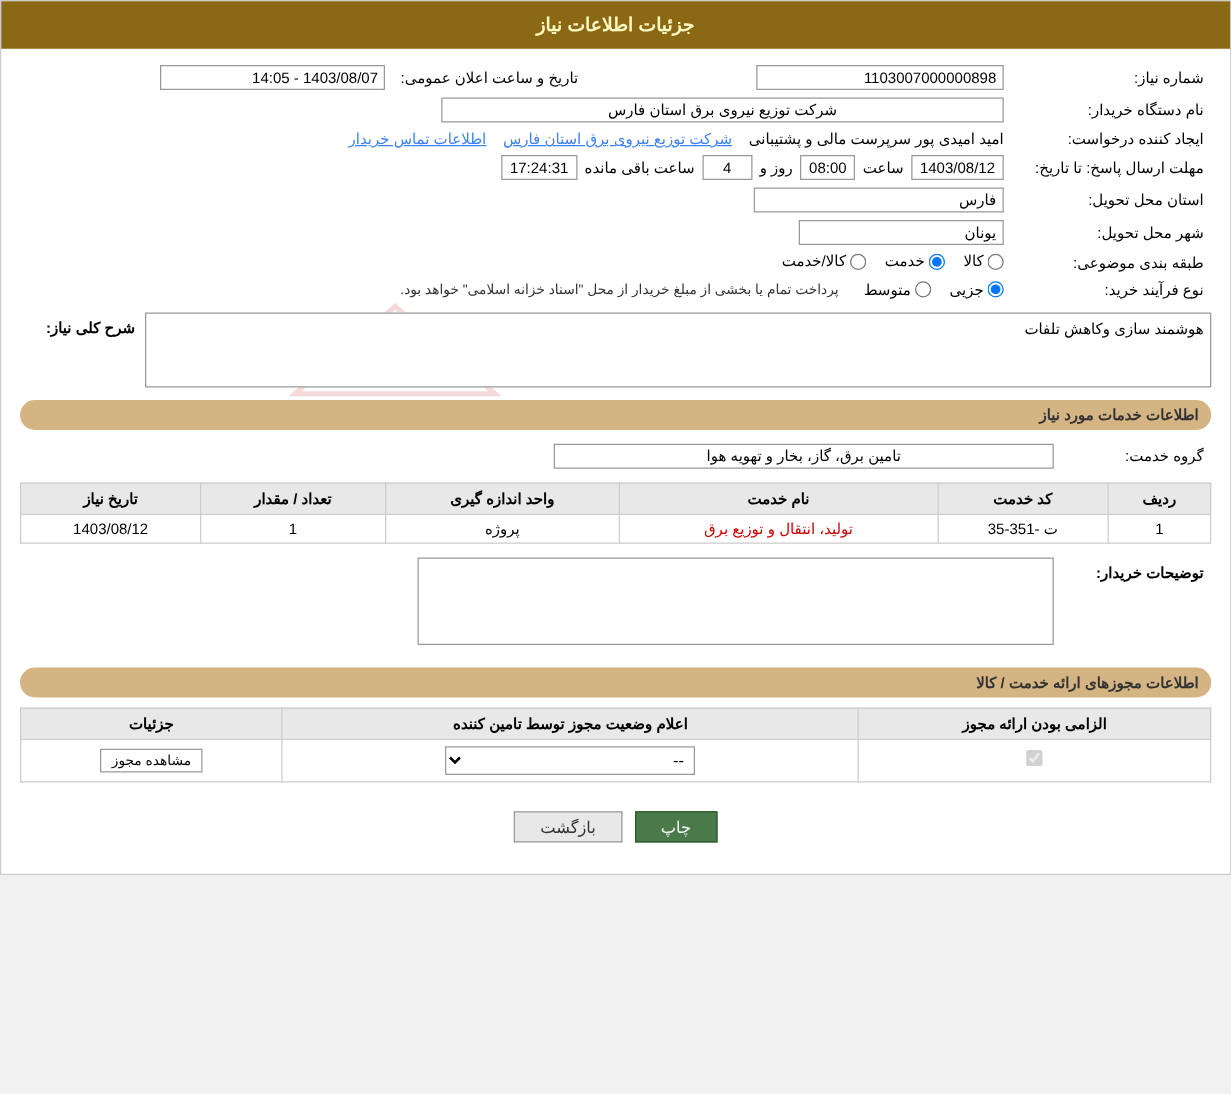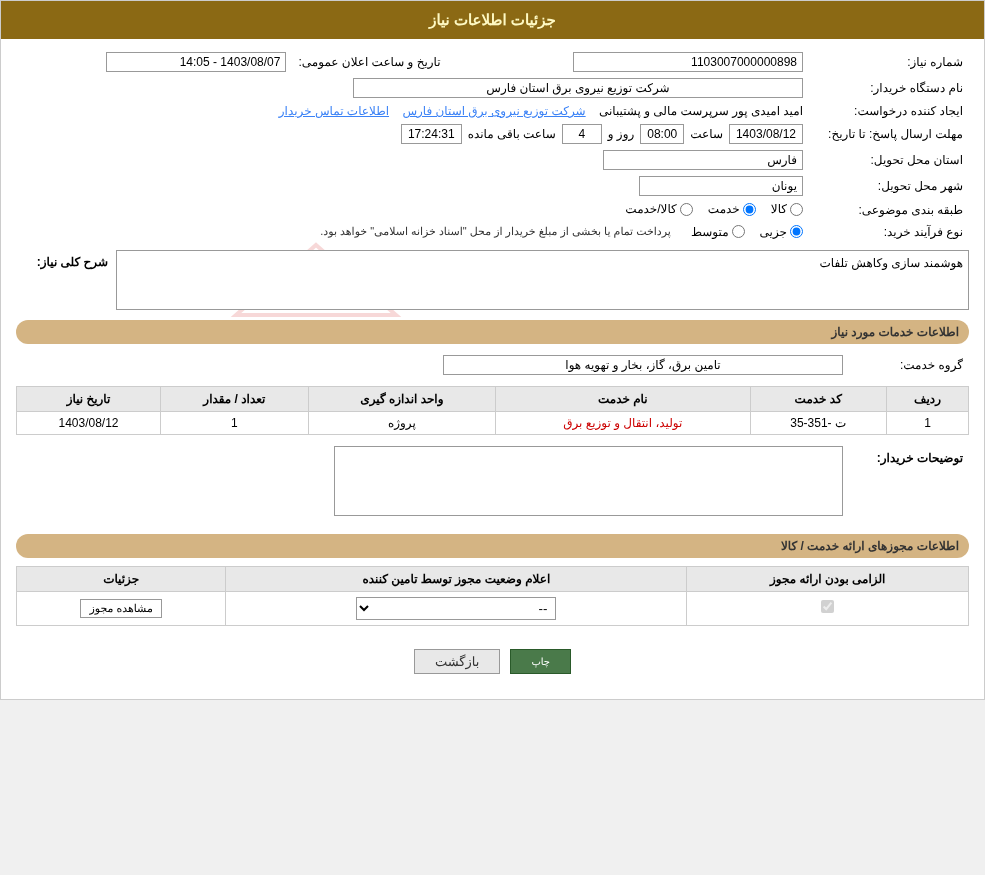--- a/index.html
+++ b/index.html
@@ -149,21 +149,21 @@
       border: 1px solid #ccc;
       padding: 5px 8px;
       text-align: center;
     }
     .btn-print {
       background: #4a7a4a;
       color: #fff;
       border: 1px solid #2a5a2a;
       padding: 4px 20px;
       cursor: pointer;
-      font-size: 10px;
+      font-size: 13px;
       text-align: center;
     }
     .btn-back {
       background: #e8e8e8;
       color: #333;
       border: 1px solid #999;
       padding: 4px 20px;
       cursor: pointer;
       font-size: 13px;
     }
@@ -208,21 +208,21 @@
   </div>
 
   <div class="content">
 
     <table class="info-table">
 
       <tbody>
           <tr>
         <td class="label-cell">شماره نیاز:</td>
         <td class="value-cell">
-          <span class="input-box" style="width:230px; display:inline-block;">1103007000000898</span>
+          <span class="input-box" style="width:198px; display:inline-block;">1103007000000898</span>
         </td>
         <td class="label-cell" style="text-align:right; padding-right:20px;">تاریخ و ساعت اعلان عمومی:</td>
         <td class="value-cell">
           <span class="input-box" style="width:180px; display:inline-block;">1403/08/07 - 14:05</span>
         </td>
       </tr>
 
       <tr>
         <td class="label-cell">نام دستگاه خریدار:</td>
         <td class="value-cell" colspan="3">

